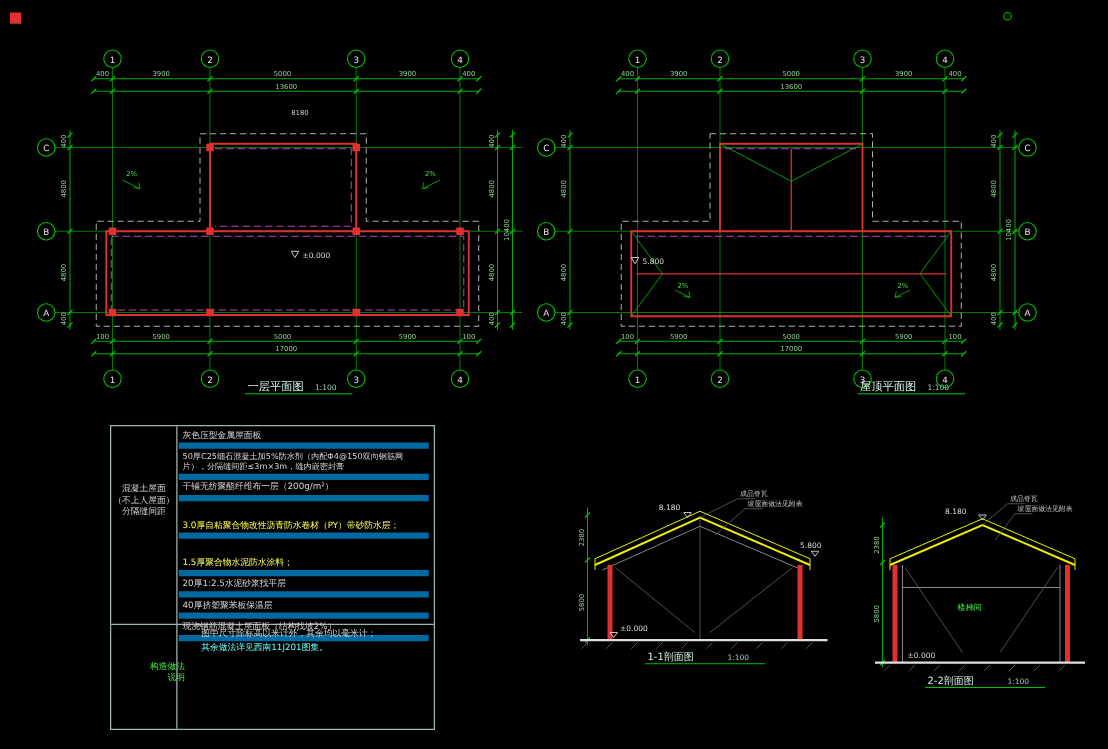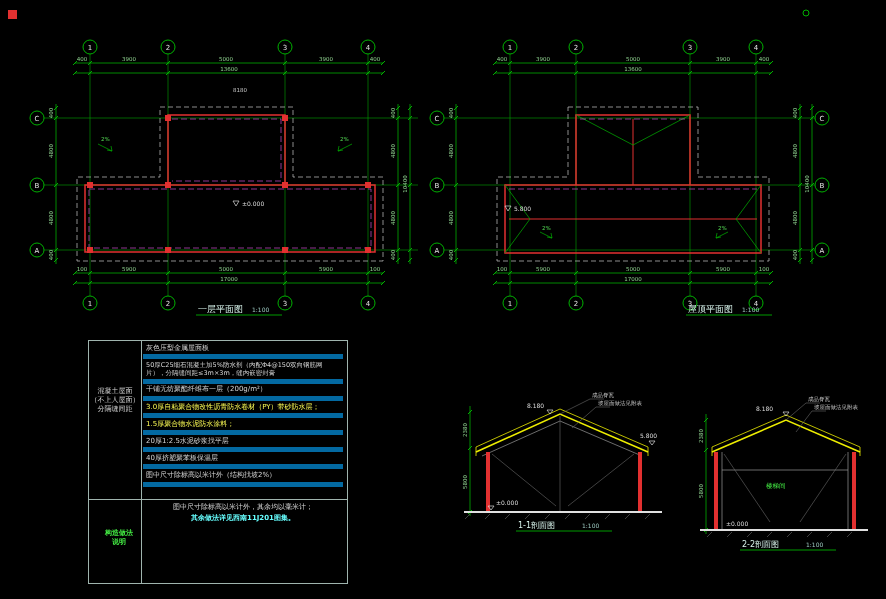--- a/index.html
+++ b/index.html
@@ -34,28 +34,28 @@
   .lvl{fill:#dddddd;font-size:6px;}
   .lbl{fill:#c8c8c8;font-size:5.5px;}
   .grn{fill:#55dd55;font-size:5.5px;}
   .room{fill:#44ee44;font-size:6.5px;}
   
   .notes{position:absolute;left:88px;top:340px;width:258px;height:242px;
          border:1px solid #9fb4ae;color:#d6d6d6;font-size:7px;line-height:1.3;}
   .nt-vline{position:absolute;left:52px;top:0;bottom:0;border-left:1px solid #9fb4ae;}
   .nt-hline{position:absolute;left:0;right:0;top:158px;border-top:1px solid #9fb4ae;}
   .nt-l1{position:absolute;left:1px;top:46px;width:50px;text-align:center;color:#d6d6d6;}
-  .nt-l2{position:absolute;left:1px;top:188px;width:58px;text-align:center;color:#44ee44;font-weight:bold;}
+  .nt-l2{position:absolute;left:1px;top:188px;width:58px;text-align:right;color:#44ee44;}
   .nt-right{position:absolute;left:54px;top:1px;width:200px;}
   .nt-notes{position:absolute;left:54px;top:161px;width:200px;}
   .nt-row{border-bottom:5px solid #0369a1;padding:1.5px 3px;}
-  .nt-note{padding:1px 18px;text-align:center;}
-  .yellow{color:#ffff55;}
+  .nt-note{padding:1px 18px;}
+  .yellow{color:#ffff55;margin-top:13px;}
   .green{color:#44ee44;}
-  .cyan{color:#66ffff;font-weight:bold;}
+  .cyan{color:#66ffff;}
   .small{font-size:6.5px;}
 </style>
 </head>
 <body>
 
 <div id="app">
 
 <svg width="886" height="599" viewBox="0 0 886 599">
 
   <rect x="8" y="10" width="9" height="9" class="colr"></rect>
@@ -285,21 +285,21 @@
       <div>说明</div>
     </div>
     <div class="nt-right">
       <div class="nt-row">灰色压型金属屋面板</div>
       <div class="nt-row small">50厚C25细石混凝土加5%防水剂（内配Φ4@150双向钢筋网片），分隔缝间距≤3m×3m，缝内嵌密封膏</div>
       <div class="nt-row">干铺无纺聚酯纤维布一层（200g/m²）</div>
       <div class="nt-row yellow">3.0厚自粘聚合物改性沥青防水卷材（PY）带砂防水层；</div>
       <div class="nt-row yellow">1.5厚聚合物水泥防水涂料；</div>
       <div class="nt-row">20厚1:2.5水泥砂浆找平层</div>
       <div class="nt-row">40厚挤塑聚苯板保温层</div>
-      <div class="nt-row">图中尺寸除标高以米计外（结构找坡2%）</div>
+      <div class="nt-row">现浇钢筋混凝土屋面板（结构找坡2%）</div>
     </div>
     <div class="nt-notes">
       <div class="nt-note"><span>图中尺寸除标高以米计外，其余均以毫米计；</span></div>
       <div class="nt-note cyan"><span>其余做法详见西南11J201图集。</span></div>
     </div>
   </div>
 
 </div>
 
 </body></html>

